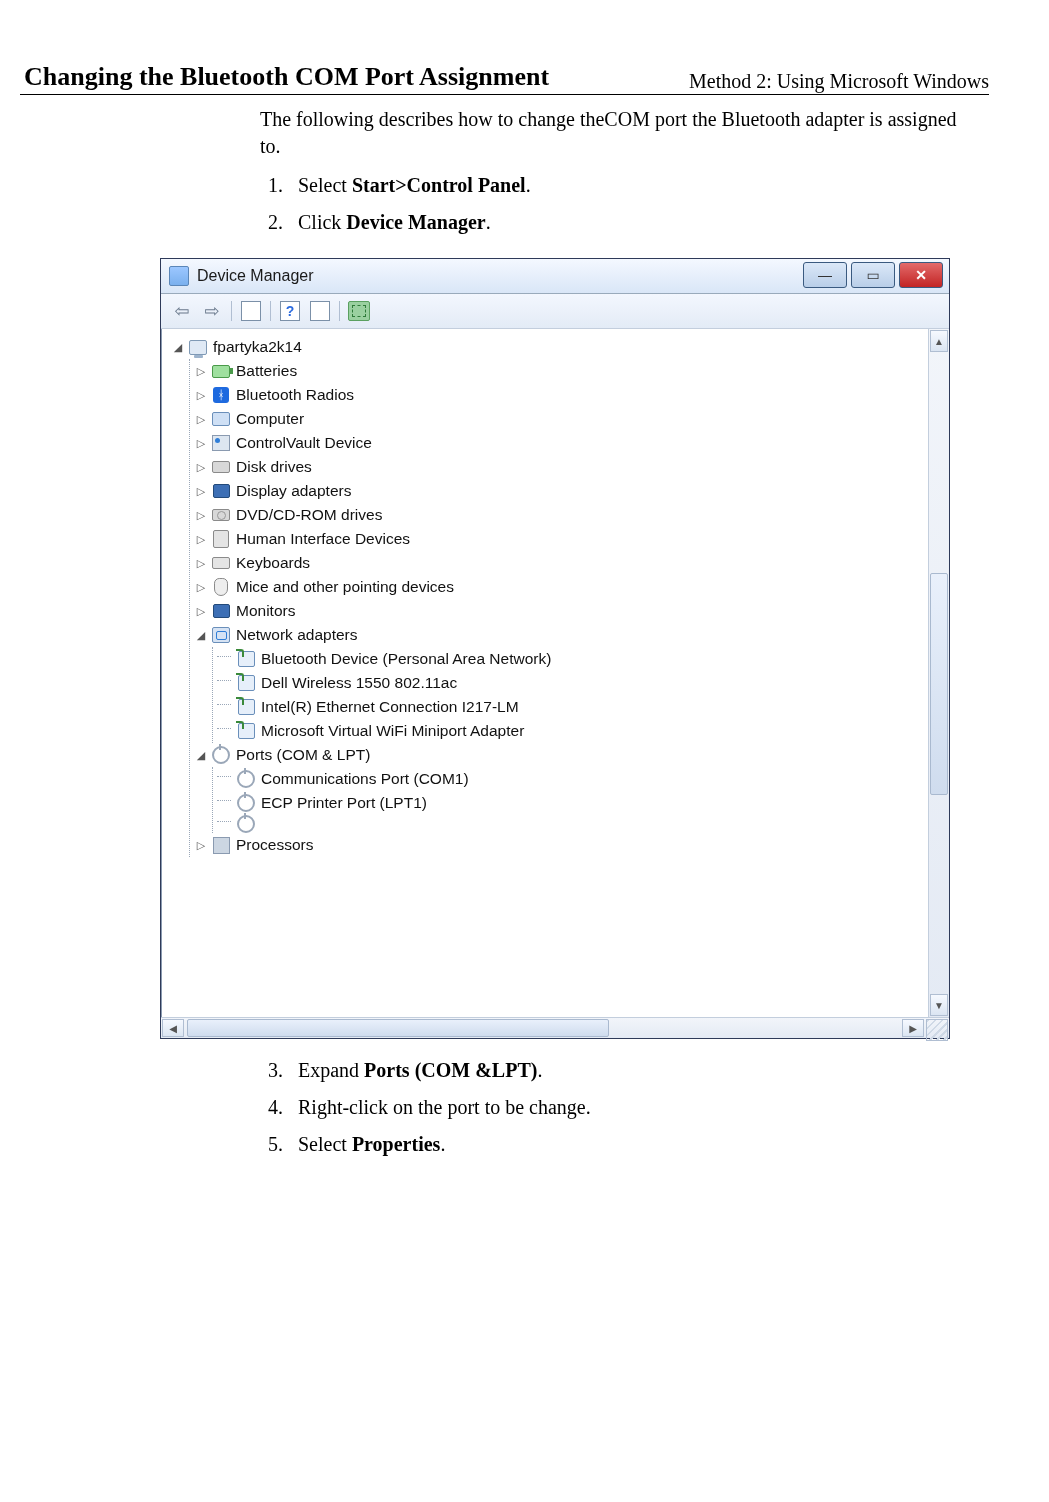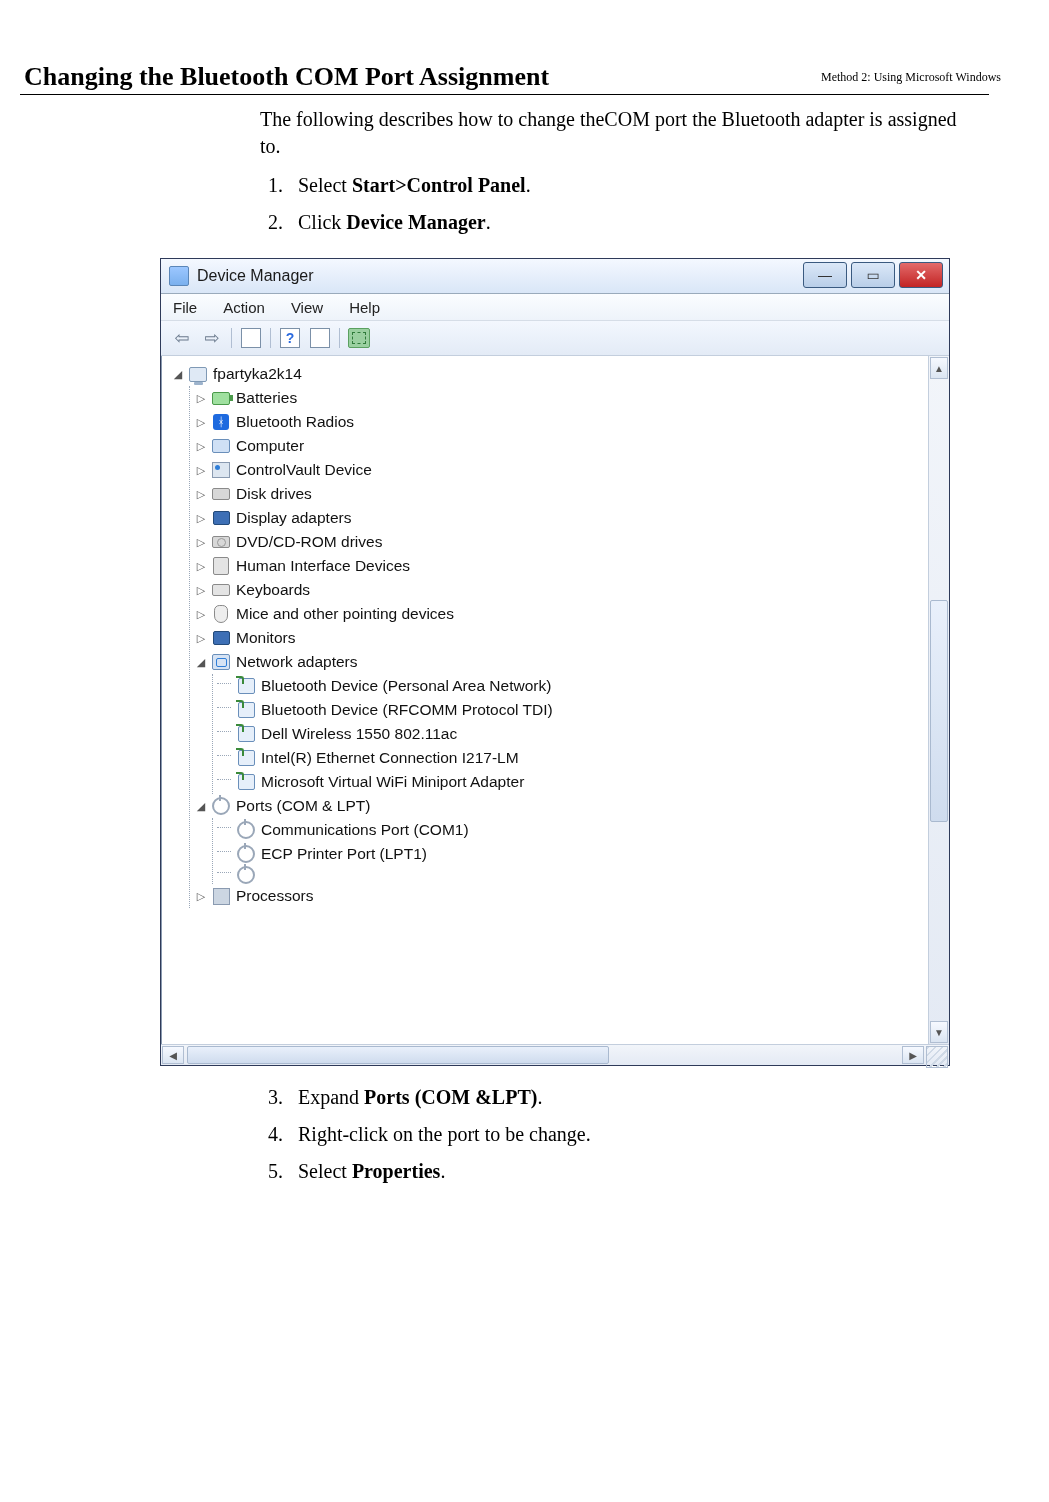--- a/index.html
+++ b/index.html
@@ -1,17 +1,17 @@
 <!DOCTYPE html>
 <html><head>
 <meta charset="utf-8">
 <style>
   html,body{margin:0;padding:0;background:#fff;color:#000;font-family:"Times New Roman",Times,serif}
   .page{width:1049px;min-height:1502px;margin:0 auto;position:relative;box-sizing:border-box;padding:0 60px 0 20px}
-  .header-right{position:absolute;top:8px;right:48px;font-size:12px}
+  .header-right{position:absolute;top:8px;right:60px;font-size:20px}
   .header-rule{position:absolute;top:32px;left:20px;right:60px;border-top:1px solid #000}
   .section-title{font-weight:bold;font-size:26px;margin-top:62px;margin-bottom:14px;padding-left:4px}
   .body-col{margin-left:240px;font-size:20px;line-height:1.35}
   .body-col p{margin:0 10px 12px 0}
   .body-col ol{margin:0;padding-left:28px}
   .body-col li{margin-bottom:10px;padding-left:10px}
   .indent-note{margin:6px 0 0 0}
   b{font-weight:bold}
 
   
@@ -111,26 +111,20 @@
       <div class="dm-titlebar">
         <span class="ico-sys"></span>
         <span class="dm-title">Device Manager</span>
         <div class="dm-btns">
           <div class="dm-btn min">—</div>
           <div class="dm-btn max">▭</div>
           <div class="dm-btn close">✕</div>
         </div>
       </div>
 
-      <div class="dm-menu">
-        <span>File</span>
-        <span>Action</span>
-        <span>View</span>
-        <span>Help</span>
-      </div>
 
       <div class="dm-toolbar">
         <div class="tb-ico">
             <span class="arrow-l">⇦</span>
           </div>
         <div class="tb-ico">
             <span class="arrow-r">⇨</span>
           </div>
         <div class="tb-sep"></div>
         <div class="tb-ico">
@@ -255,27 +249,20 @@
                     <span class="ico">
                       <span class="ico-neta"></span>
                     </span>
                     <span>Bluetooth Device (Personal Area Network)</span>
                   </div>
                 <div class="row">
                     <span class="leaf-conn"></span>
                     <span class="ico">
                       <span class="ico-neta"></span>
                     </span>
-                    <span>Bluetooth Device (RFCOMM Protocol TDI)</span>
-                  </div>
-                <div class="row">
-                    <span class="leaf-conn"></span>
-                    <span class="ico">
-                      <span class="ico-neta"></span>
-                    </span>
                     <span>Dell Wireless 1550 802.11ac</span>
                   </div>
                 <div class="row">
                     <span class="leaf-conn"></span>
                     <span class="ico">
                       <span class="ico-neta"></span>
                     </span>
                     <span>Intel(R) Ethernet Connection I217-LM</span>
                   </div>
                 <div class="row">

